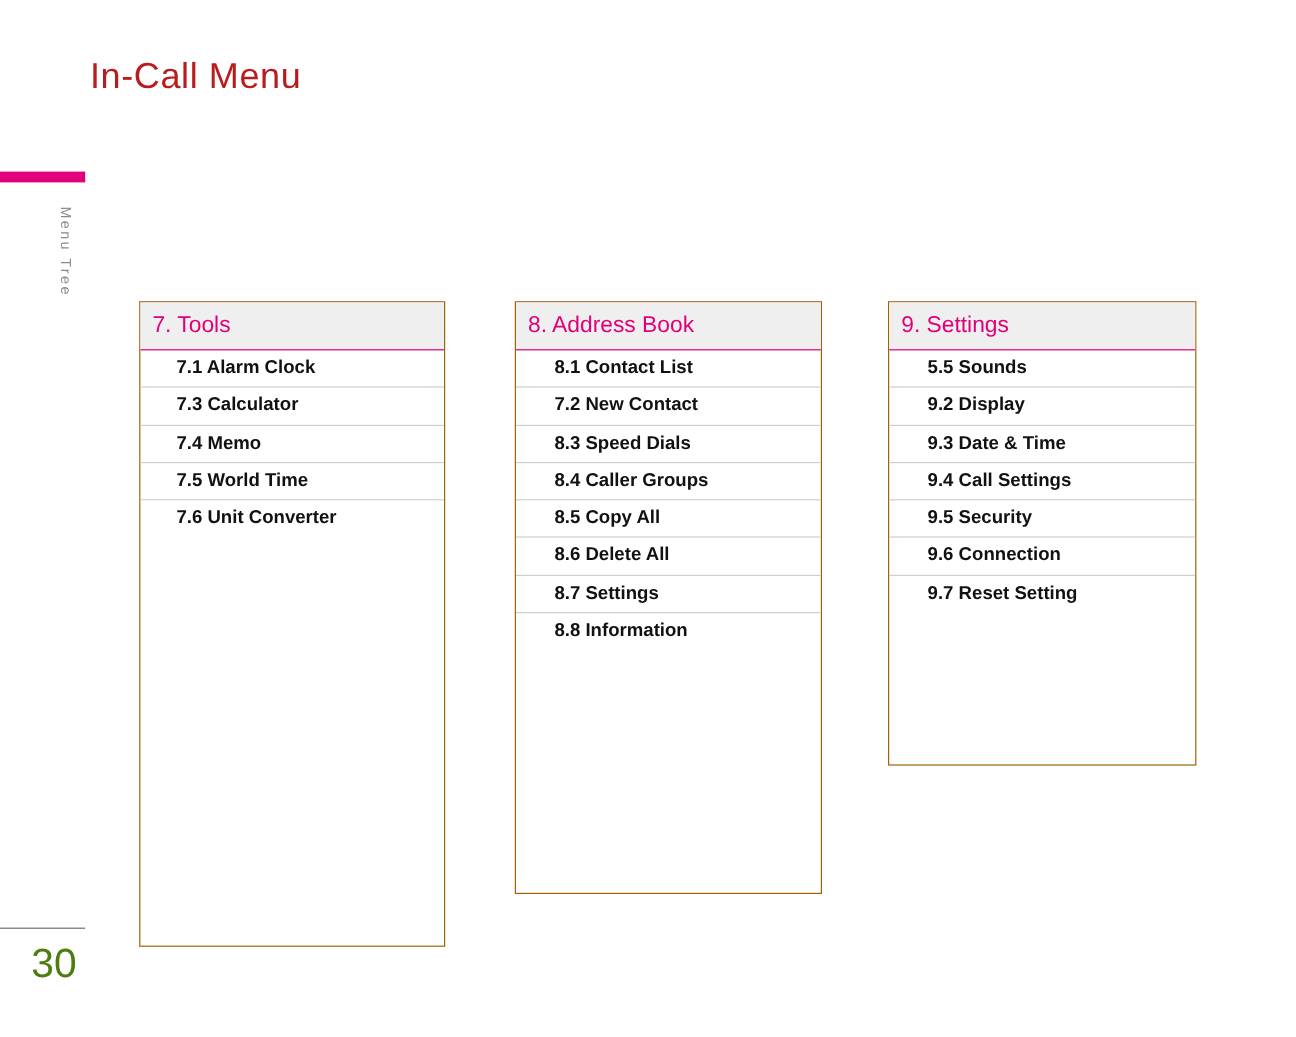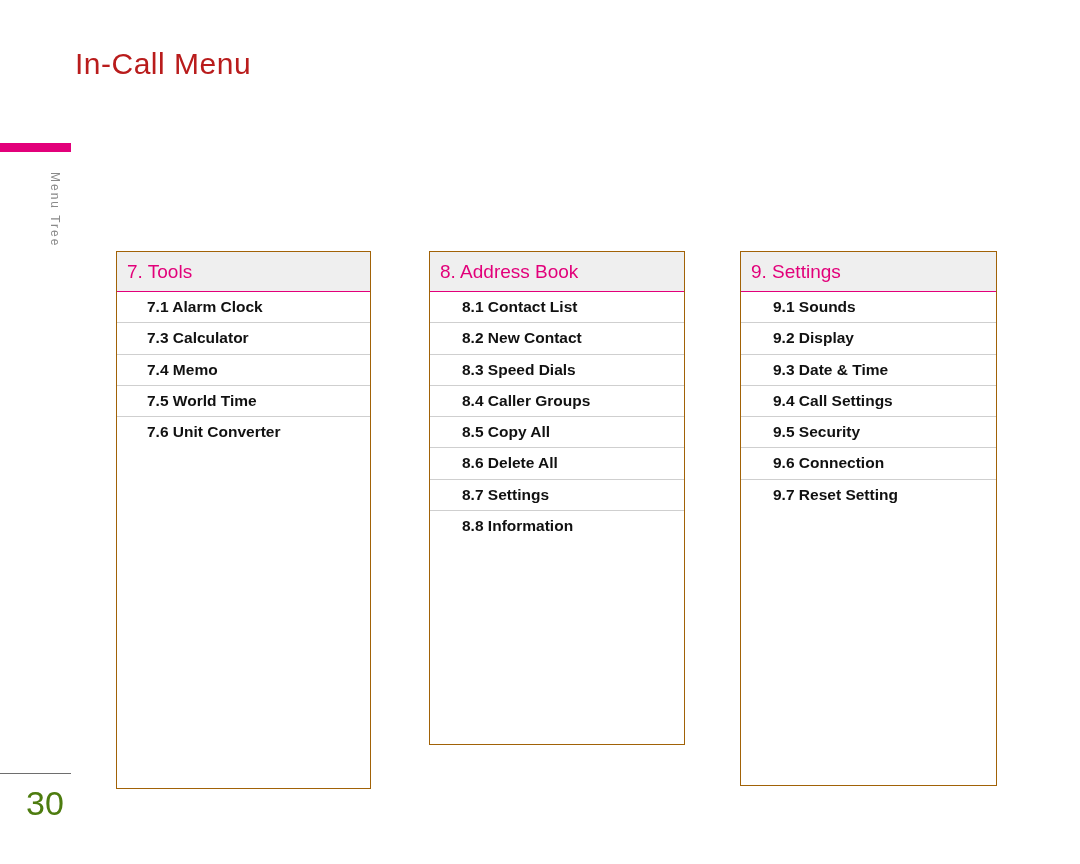--- a/index.html
+++ b/index.html
@@ -102,21 +102,21 @@
     padding-left: 32px;
     white-space: nowrap;
   }
   .col-items li.last {
     border-bottom: none;
   }
 
   
   #col-0 { left: 0px;   width: 255px; height: 538px; }
   #col-1 { left: 313px; width: 256px; height: 494px; }
-  #col-2 { left: 624px; width: 257px; height: 535px; }
+  #col-2 { left: 624px; width: 257px; height: 387px; }
 
   #col-0 .col-items li { padding-left: 30px; }
   #col-1 .col-items li { padding-left: 32px; }
   #col-2 .col-items li { padding-left: 32px; }
 </style>
 </head>
 <body>
 
 <div class="page-title">In-Call Menu</div>
 
@@ -135,34 +135,34 @@
       <li>7.4 Memo</li>
       <li>7.5 World Time</li>
       <li class="last">7.6 Unit Converter</li>
     </ul>
   </div>
 
   <div class="col" id="col-1">
     <div class="col-header">8. Address Book</div>
     <ul class="col-items">
       <li>8.1 Contact List</li>
-      <li>8.2 New Contact</li>
+      <li>7.2 New Contact</li>
       <li>8.3 Speed Dials</li>
       <li>8.4 Caller Groups</li>
       <li>8.5 Copy All</li>
       <li>8.6 Delete All</li>
       <li>8.7 Settings</li>
       <li class="last">8.8 Information</li>
     </ul>
   </div>
 
   <div class="col" id="col-2">
     <div class="col-header">9. Settings</div>
     <ul class="col-items">
-      <li>9.1 Sounds</li>
+      <li>5.5 Sounds</li>
       <li>9.2 Display</li>
       <li>9.3 Date &amp; Time</li>
       <li>9.4 Call Settings</li>
       <li>9.5 Security</li>
       <li>9.6 Connection</li>
       <li class="last">9.7 Reset Setting</li>
     </ul>
   </div>
 
 </div>

